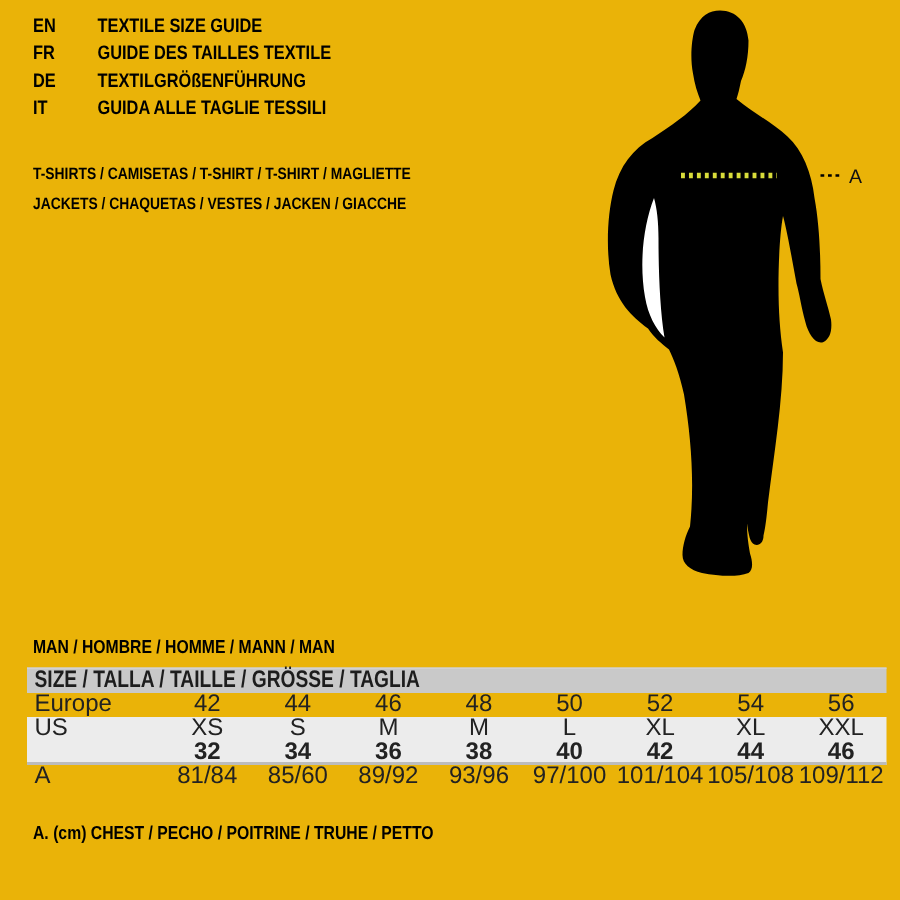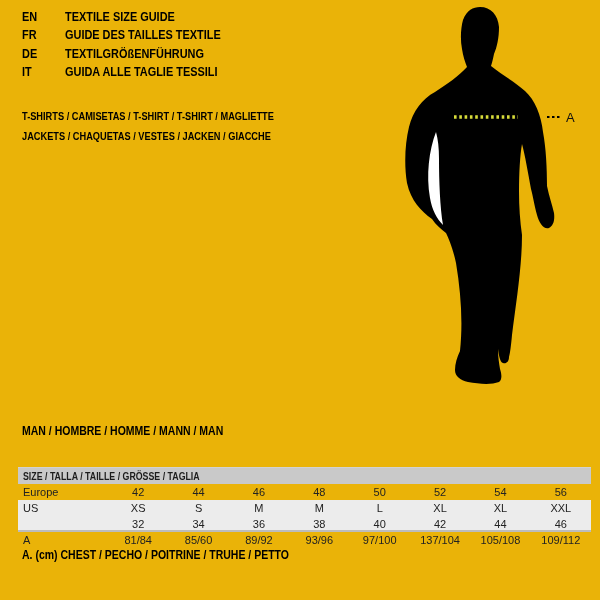--- a/index.html
+++ b/index.html
@@ -13,28 +13,28 @@
   .lang-block { position:absolute; left:22px; top:10px; }
   .lang-row { display:flex; height:13px; margin-bottom:5.4px; font-size:13px; font-weight:700; line-height:13px; }
   .lang-code { width:43px; flex:0 0 43px; }
 
   .garment-block { position:absolute; left:22px; top:107px; font-size:11px; font-weight:700; line-height:19.5px; }
 
   .figure-svg { position:absolute; left:395px; top:5px; }
 
   .section-title { position:absolute; left:22px; top:424px; font-size:12.5px; font-weight:700; }
 
-  .size-table { position:absolute; left:18px; top:467px; width:573px; font-size:11px; color:#222; }
+  .size-table { position:absolute; left:18px; top:445px; width:573px; font-size:16px; color:#222; }
   .st-header { background:#c9c9c9; border-top:1px solid #d2d2d2; height:17px; line-height:16px; padding-left:5px;
                font-weight:600; color:#1d1d1d; }
   .st-row { display:grid; grid-template-columns:90px repeat(8, 1fr); height:16px; line-height:16px; }
   .st-label { text-align:left; padding-left:5px; }
   .st-cell { text-align:center; }
   .shaded { background:#ececec; }
-  .border-under { border-bottom:2px solid #bcbcbc; }
+  .border-under { border-bottom:2px solid #bcbcbc;font-weight:bold; }
 
   .footnote { position:absolute; left:22px; top:548px; font-size:12.5px; font-weight:700; }
 </style>
 </head>
 <body>
 
 <div class="canvas">
 
   <div class="lang-block">
     <div class="lang-row">
@@ -149,21 +149,21 @@
       <span class="st-cell">46</span>
     </div>
 
     <div class="st-row">
       <span class="st-label">A</span>
       <span class="st-cell">81/84</span>
       <span class="st-cell">85/60</span>
       <span class="st-cell">89/92</span>
       <span class="st-cell">93/96</span>
       <span class="st-cell">97/100</span>
-      <span class="st-cell">137/104</span>
+      <span class="st-cell">101/104</span>
       <span class="st-cell">105/108</span>
       <span class="st-cell">109/112</span>
     </div>
   </div>
 
   <div class="footnote">
     <span class="cond">A. (cm) CHEST / PECHO / POITRINE / TRUHE / PETTO</span>
   </div>
 
 </div>

